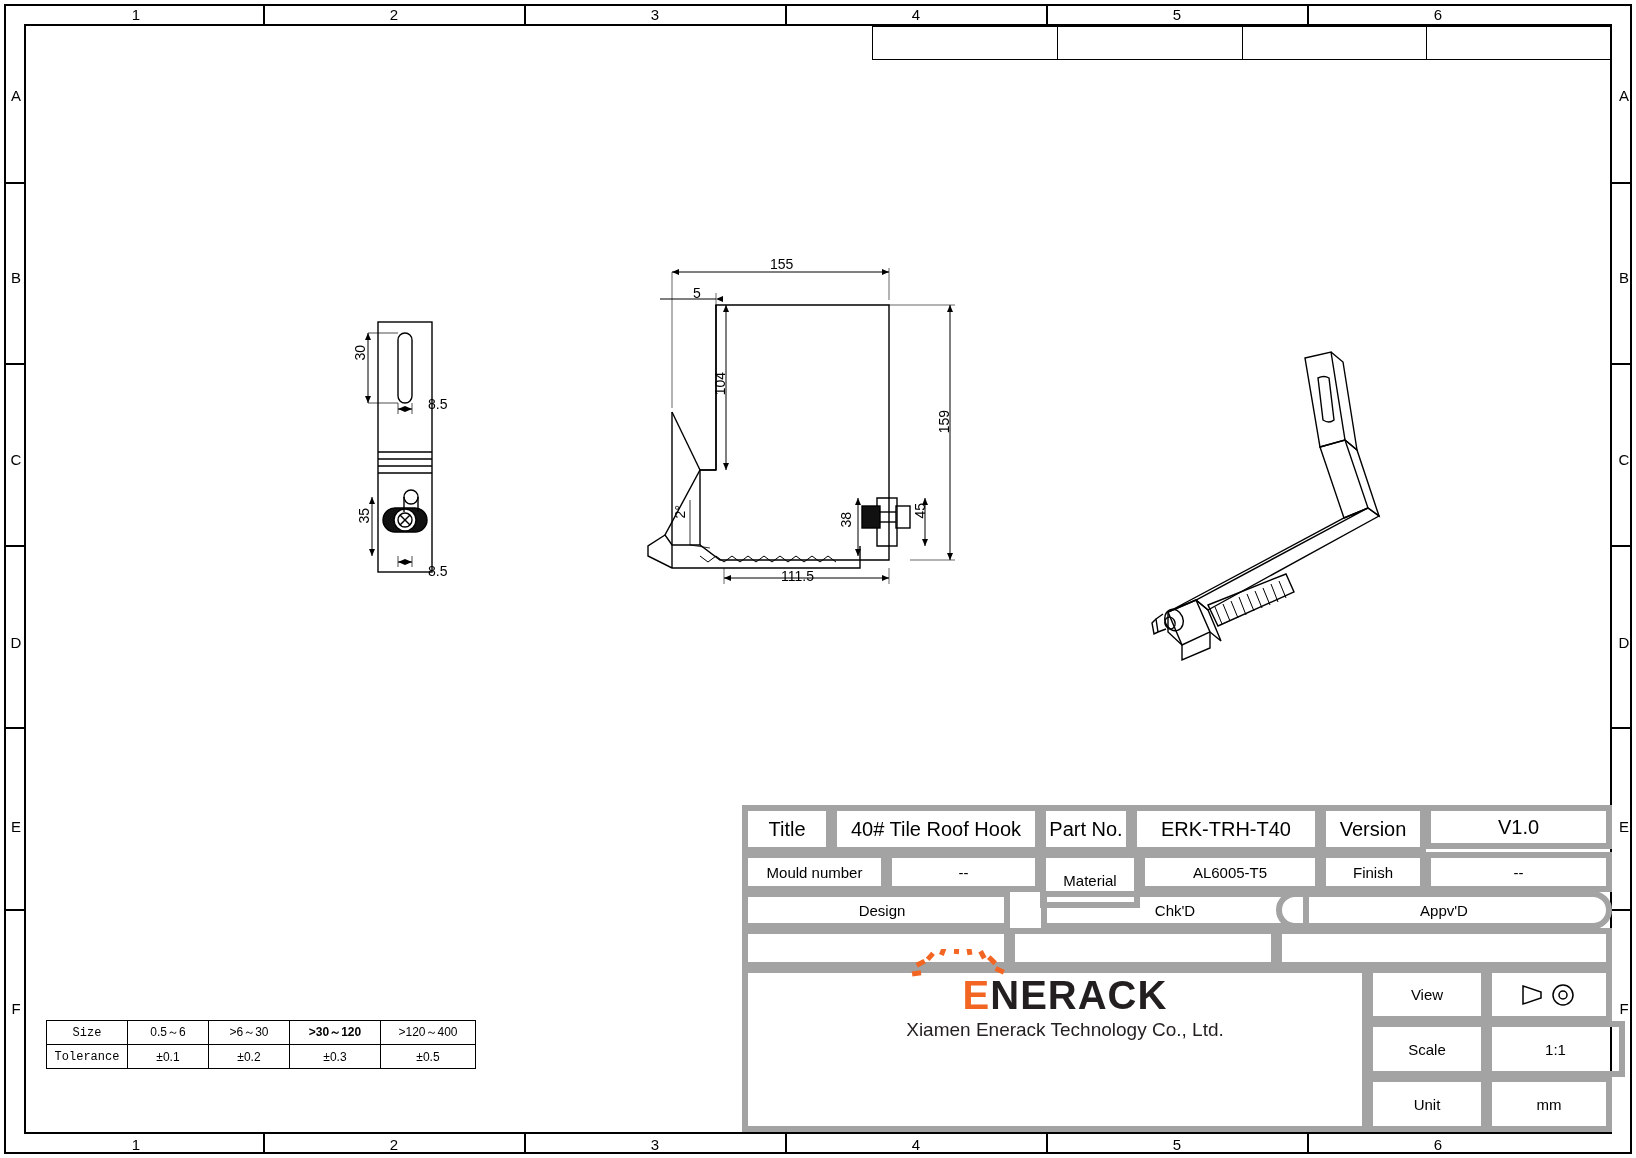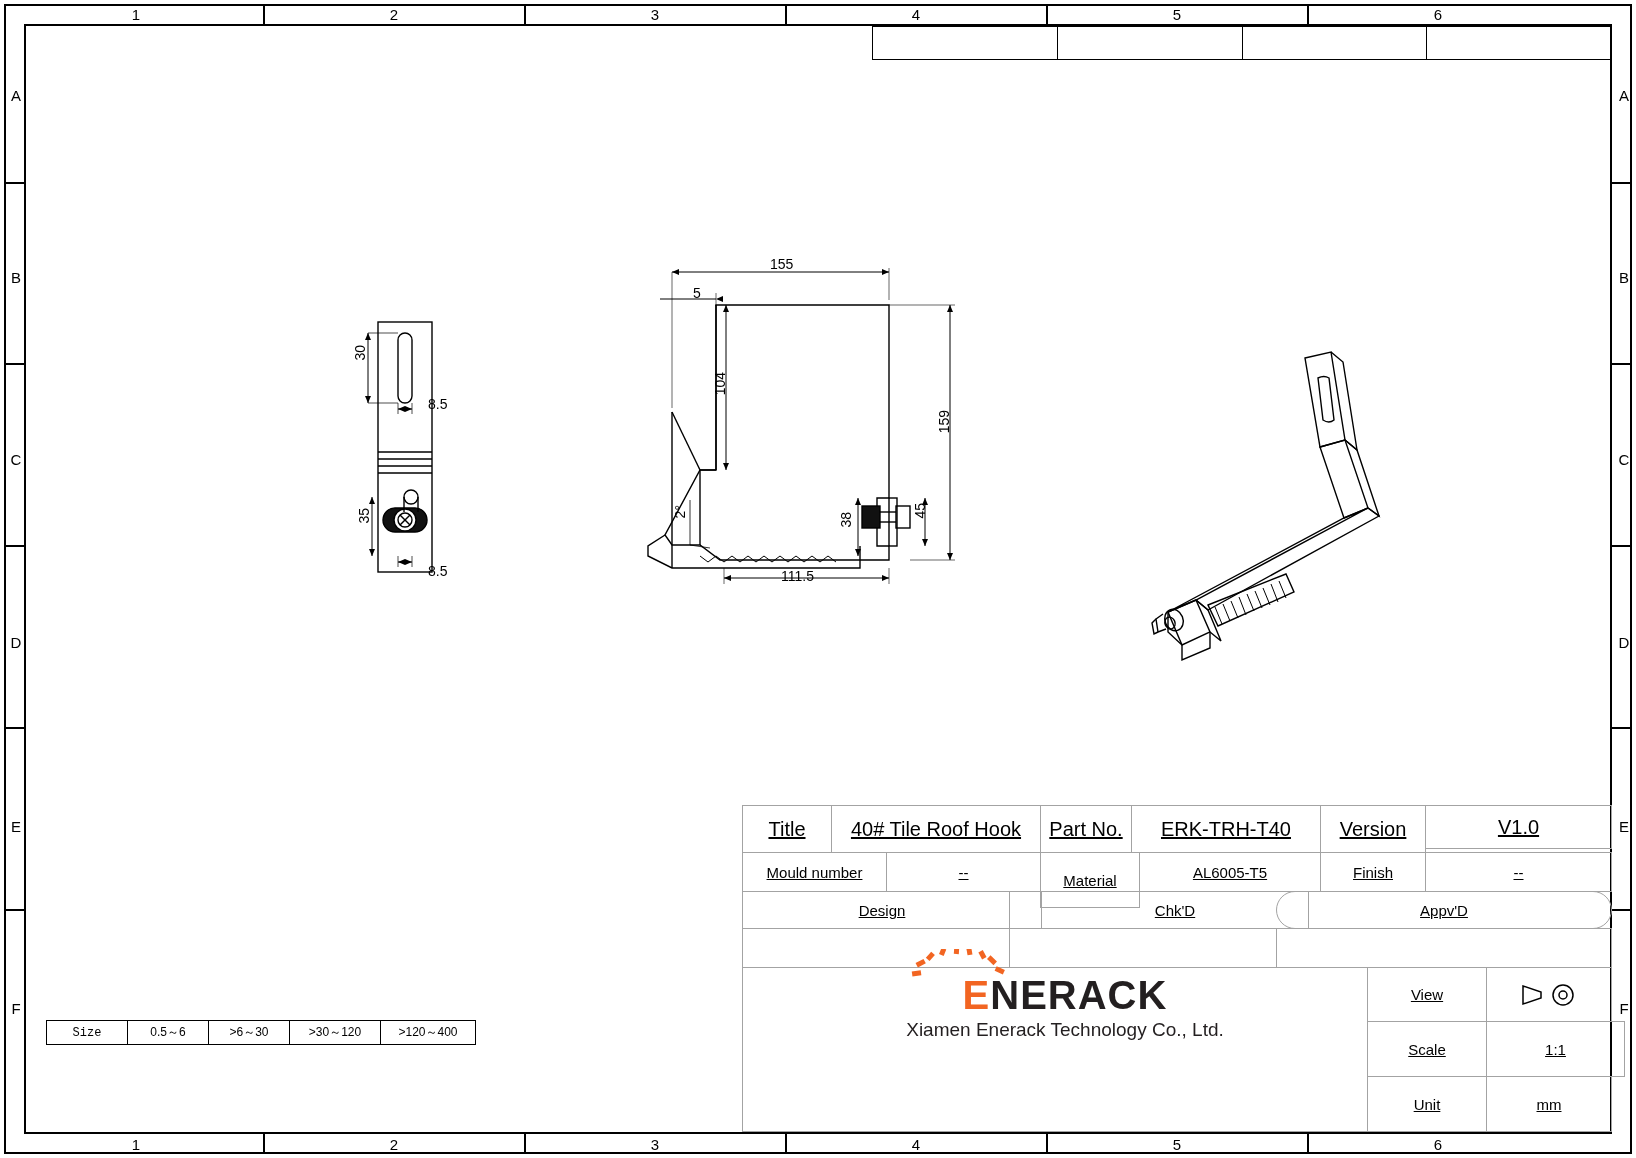--- a/index.html
+++ b/index.html
@@ -14,21 +14,21 @@
   .col-label{position:absolute;font-size:15px;text-align:center;width:40px;}
   .row-label{position:absolute;font-size:15px;text-align:center;width:20px;}
   .tick{position:absolute;background:#000;}
 
   
   .rev{position:absolute;left:872px;top:26px;width:740px;border-collapse:collapse;}
   .rev td{border:1px solid #000;height:30px;text-align:center;font-size:15px;}
 
   
   .title-block{position:absolute;left:742px;top:805px;width:870px;height:327px;}
-  .cell{position:absolute;box-sizing:border-box;border:1px solid #a3a3a3;display:flex;align-items:center;justify-content:center;font-size:20px;text-decoration:underline;}
+  .cell{position:absolute;box-sizing:border-box;border:6px solid #a3a3a3;display:flex;align-items:center;justify-content:center;font-size:20px;}
   .cell.small{font-size:15px;}
 
   
   .tol{position:absolute;left:46px;top:1020px;border-collapse:collapse;}
   .tol td{border:1px solid #000;height:23px;text-align:center;font-size:12px;padding:0 6px;}
   .tol td.hdr{font-family:"Liberation Mono",monospace;font-size:12px;}
 
   
   .logo-wrap{position:absolute;left:850px;top:975px;width:430px;height:110px;text-align:center;}
   .logo-text{font-size:40px;font-weight:bold;letter-spacing:1px;color:#231f20;line-height:40px;}
@@ -317,19 +317,26 @@
     <div class="logo-text"><span class="logo-e">E</span><span>NERACK</span></div>
     <div class="logo-sub">Xiamen Enerack Technology Co., Ltd.</div>
   </div>
 
   <table class="tol">
     <tbody>
         <tr>
       <td class="hdr" style="width:68px;">Size</td>
       <td style="width:68px;">0.5～6</td>
       <td style="width:68px;">&gt;6～30</td>
-      <td style="width:78px;">&gt;30～120</td>
+      <td style="width:78px;font-weight:bold;">&gt;30～120</td>
       <td style="width:82px;">&gt;120～400</td>
+    </tr>
+    <tr>
+      <td class="hdr">Tolerance</td>
+      <td>±0.1</td>
+      <td>±0.2</td>
+      <td>±0.3</td>
+      <td>±0.5</td>
     </tr>
   </tbody>
     </table>
 
 </div>
 
 </body></html>

